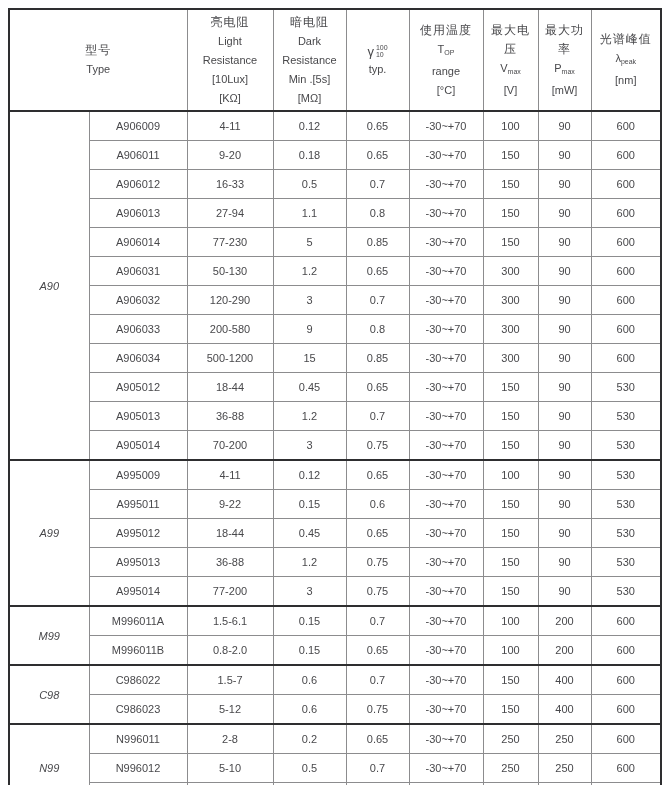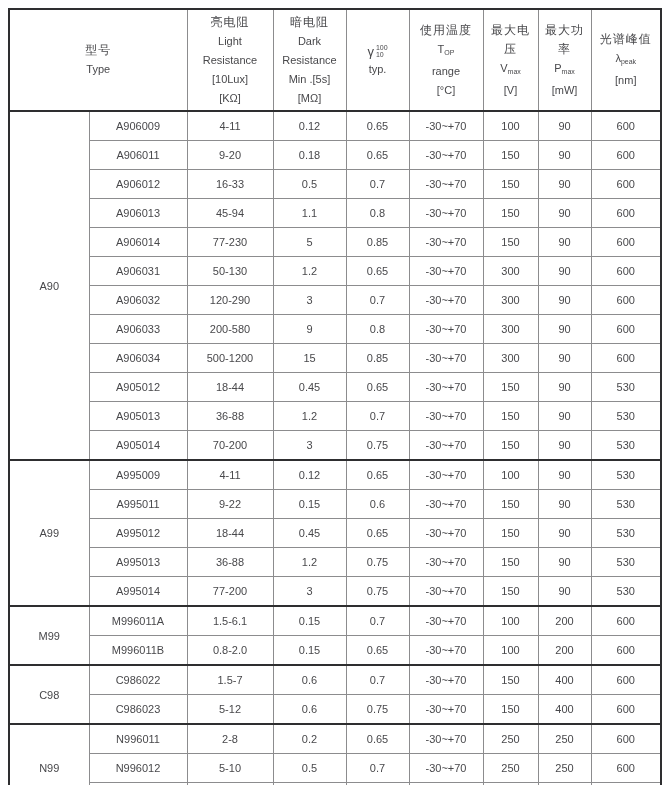--- a/index.html
+++ b/index.html
@@ -31,21 +31,21 @@
   }
   thead th{
     border-bottom:2px solid var(--thick);
     height:100px;
     font-weight:normal;
     line-height:19px;
   }
   thead th .cn{font-size:12px;letter-spacing:1px;}
   tbody td{height:28px;}
   tr.gs td{border-top:2px solid var(--thick);}
-  td.family{border-left:2px solid var(--thick);}
+  td.family{border-left:2px solid var(--thick);font-style:italic;}
   .subsc{font-size:7px;vertical-align:-2px;letter-spacing:0;}
   .stack{
     display:inline-flex;
     flex-direction:column;
     font-size:7px;
     line-height:7px;
     vertical-align:middle;
     margin-left:2px;
     text-align:left;
   }
@@ -146,21 +146,21 @@
       <td>16-33</td>
       <td>0.5</td>
       <td>0.7</td>
       <td>-30~+70</td>
       <td>150</td>
       <td>90</td>
       <td>600</td>
     </tr>
     <tr>
       <td>A906013</td>
-      <td>45-94</td>
+      <td>27-94</td>
       <td>1.1</td>
       <td>0.8</td>
       <td>-30~+70</td>
       <td>150</td>
       <td>90</td>
       <td>600</td>
     </tr>
     <tr>
       <td>A906014</td>
       <td>77-230</td>

